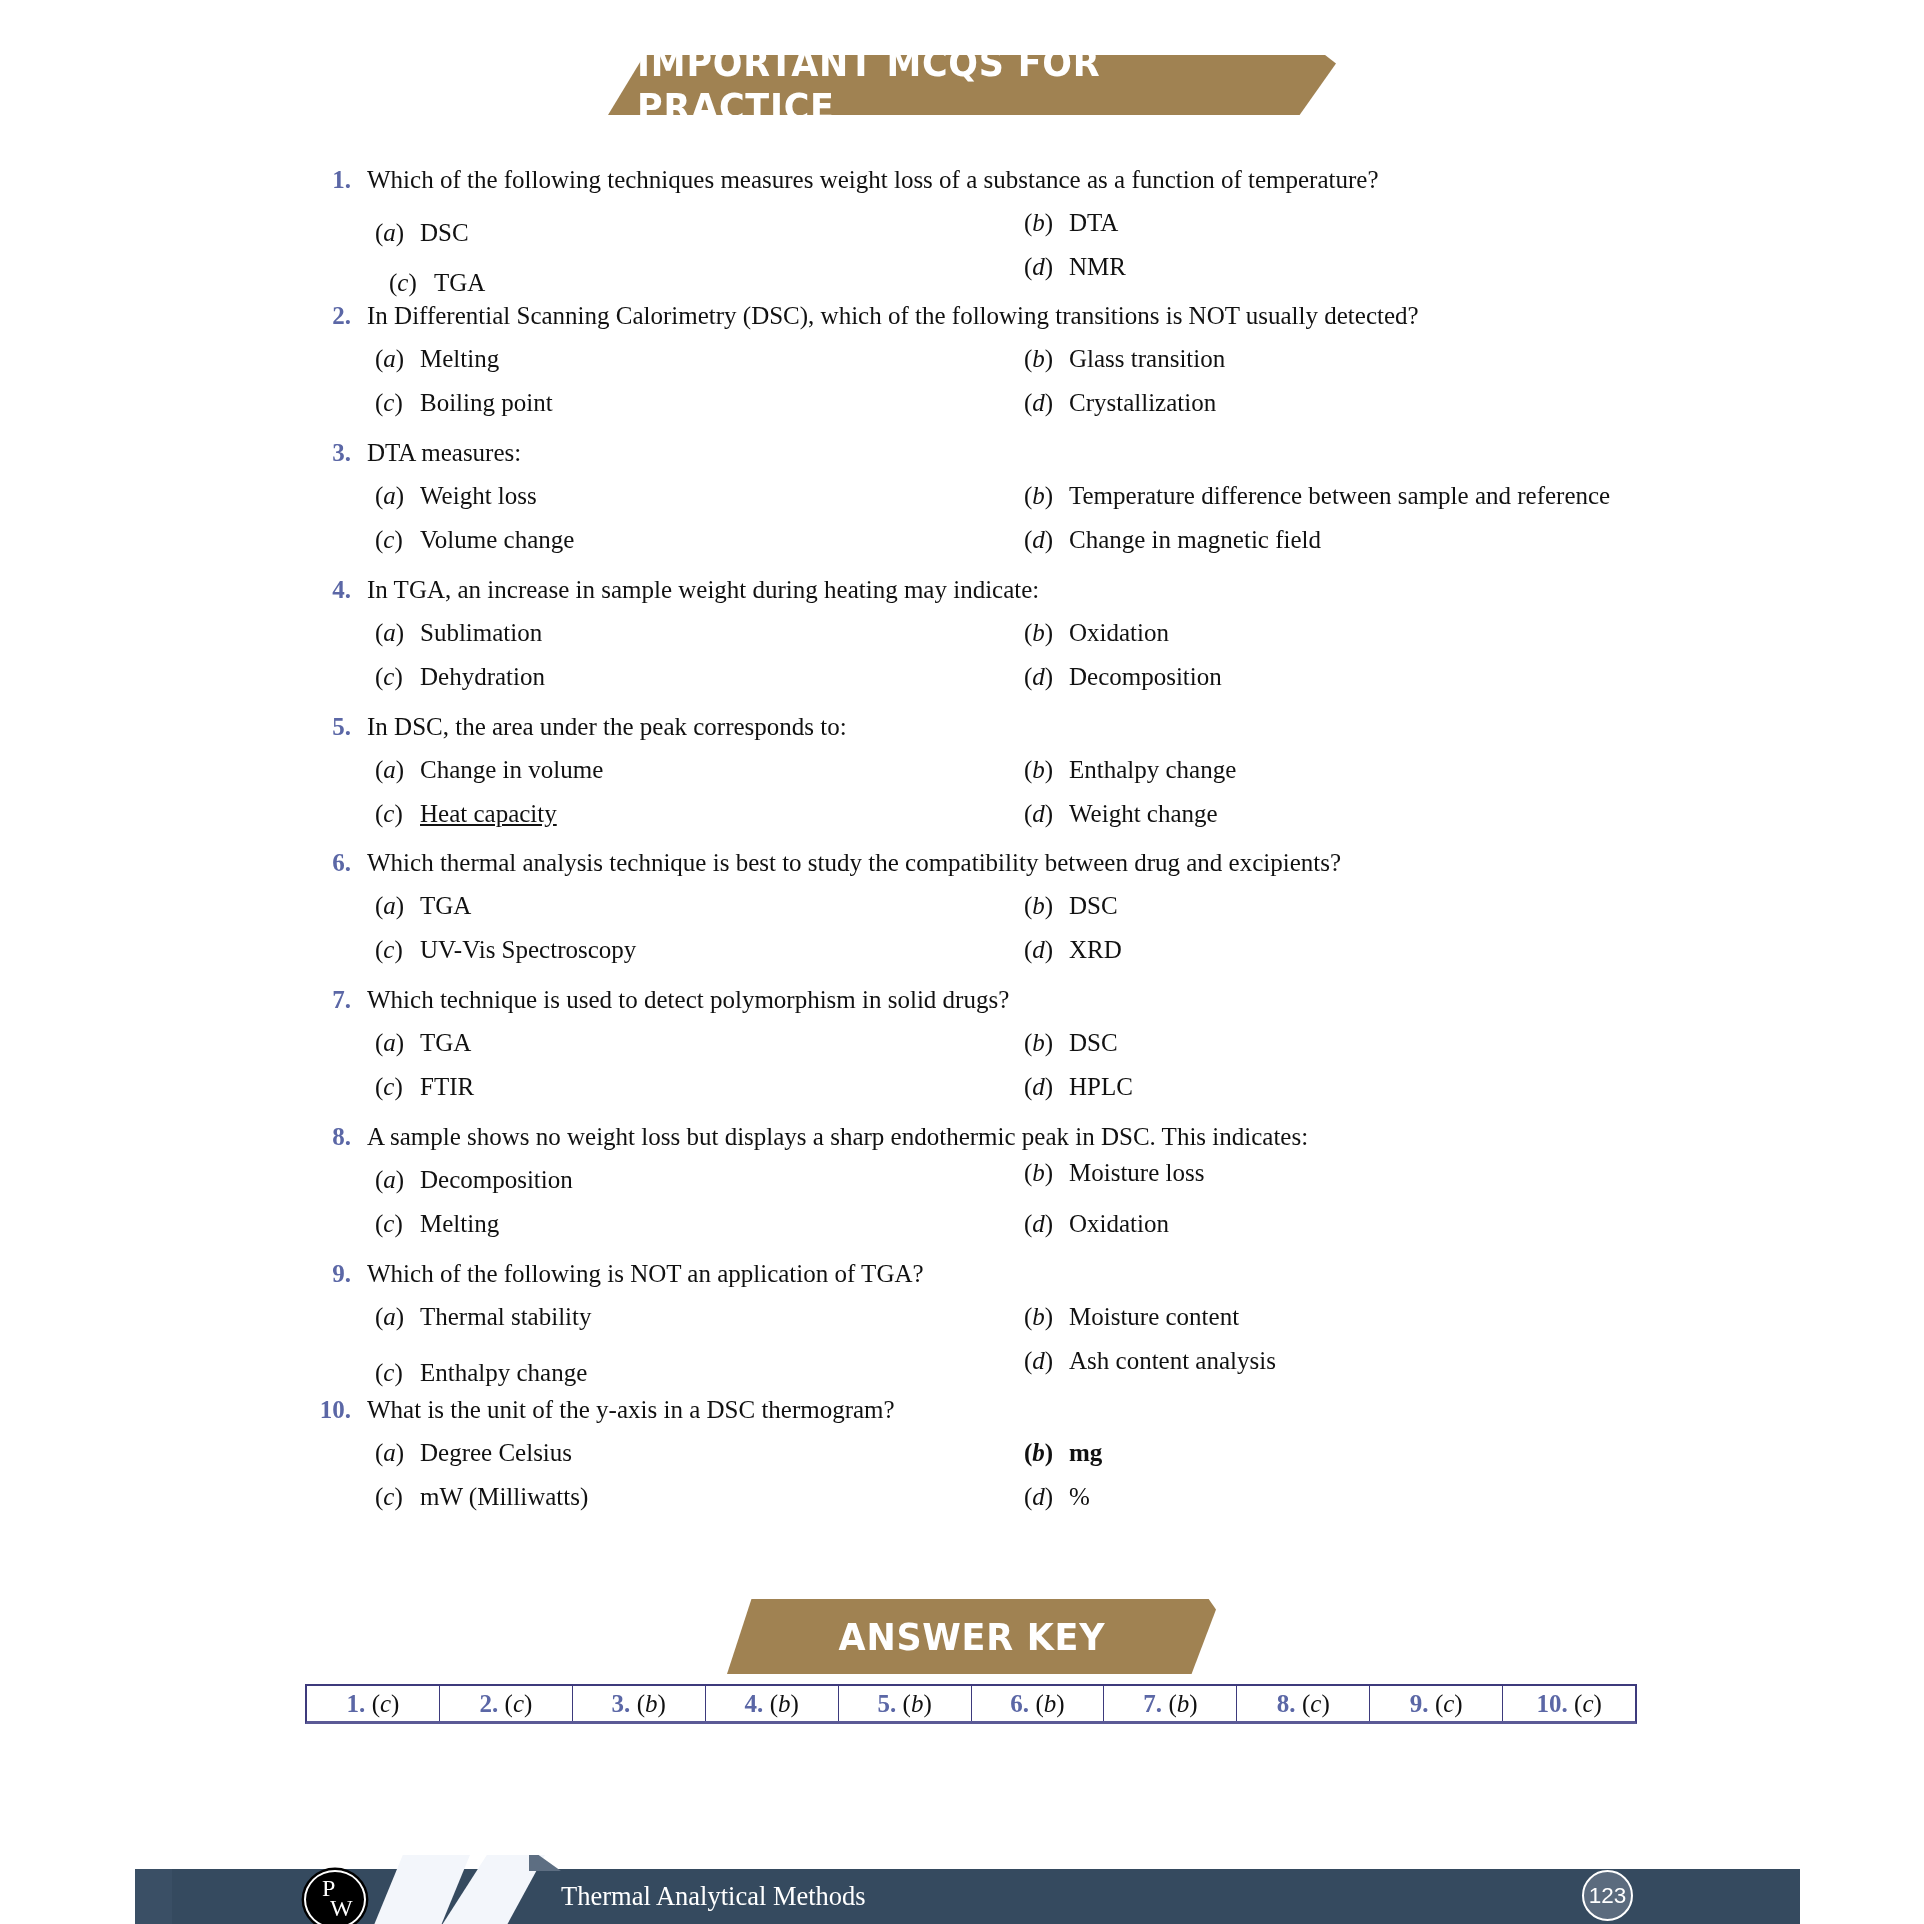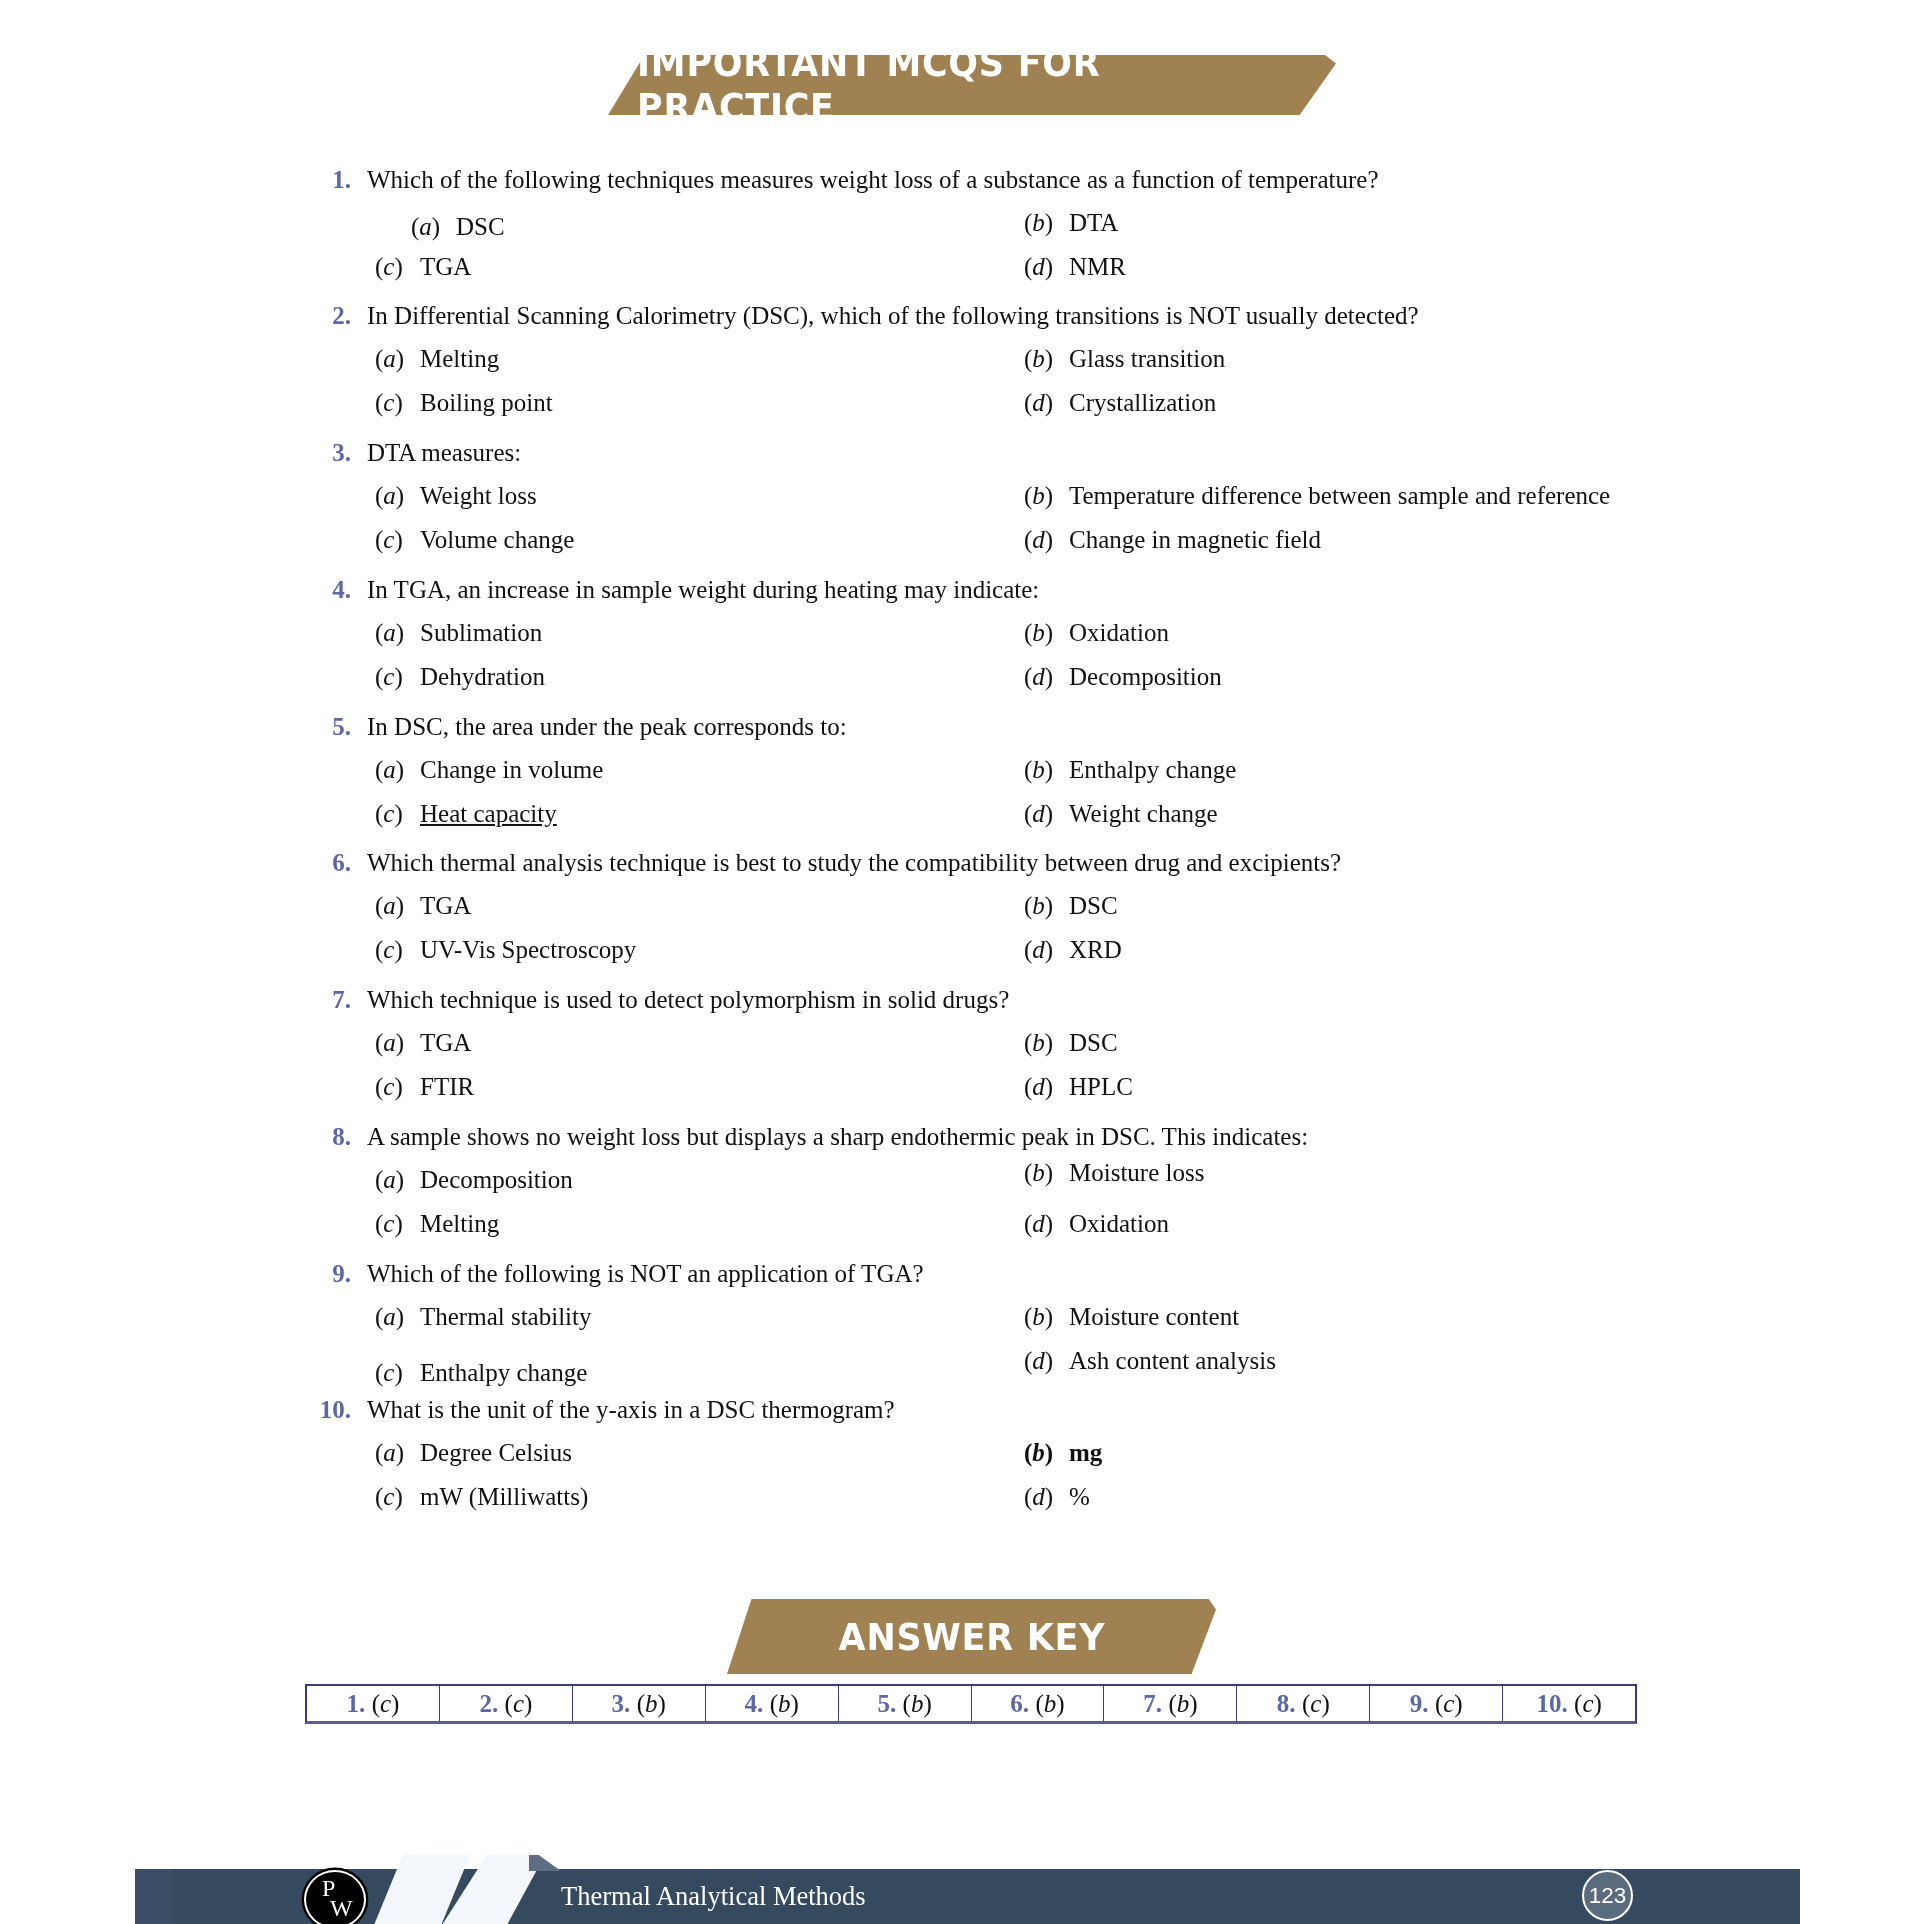--- a/index.html
+++ b/index.html
@@ -58,23 +58,23 @@
 
 <div class="banner" id="title-banner">
   <div class="shape"></div>
   <span class="label">IMPORTANT MCQS FOR PRACTICE</span>
 </div>
 
 <div id="questions">
     <div class="q" style="top: 160px;">
       <span class="q-num">1.</span>
       <span class="q-stem q-text">Which of the following techniques measures weight loss of a substance as a function of temperature?</span>
-      <div class="opt col-a" style="top: 47px; margin-left: 36px;"><span class="letter">(<i>a</i>)</span><span>DSC</span></div>
+      <div class="opt col-a" style="top: 53px;"><span class="letter">(<i>a</i>)</span><span>DSC</span></div>
       <div class="opt col-b" style="top: 43px;"><span class="letter">(<i>b</i>)</span><span>DTA</span></div>
-      <div class="opt col-a" style="top: 87px;"><span class="letter">(<i>c</i>)</span><span>TGA</span></div>
+      <div class="opt col-a" style="top: 103px; margin-left: 14px;"><span class="letter">(<i>c</i>)</span><span>TGA</span></div>
       <div class="opt col-b" style="top: 87px;"><span class="letter">(<i>d</i>)</span><span>NMR</span></div>
     </div>
     <div class="q" style="top: 296px;">
       <span class="q-num">2.</span>
       <span class="q-stem q-text">In Differential Scanning Calorimetry (DSC), which of the following transitions is NOT usually detected?</span>
       <div class="opt col-a" style="top: 43px;"><span class="letter">(<i>a</i>)</span><span>Melting</span></div>
       <div class="opt col-b" style="top: 43px;"><span class="letter">(<i>b</i>)</span><span>Glass transition</span></div>
       <div class="opt col-a" style="top: 87px;"><span class="letter">(<i>c</i>)</span><span>Boiling point</span></div>
       <div class="opt col-b" style="top: 87px;"><span class="letter">(<i>d</i>)</span><span>Crystallization</span></div>
     </div>

